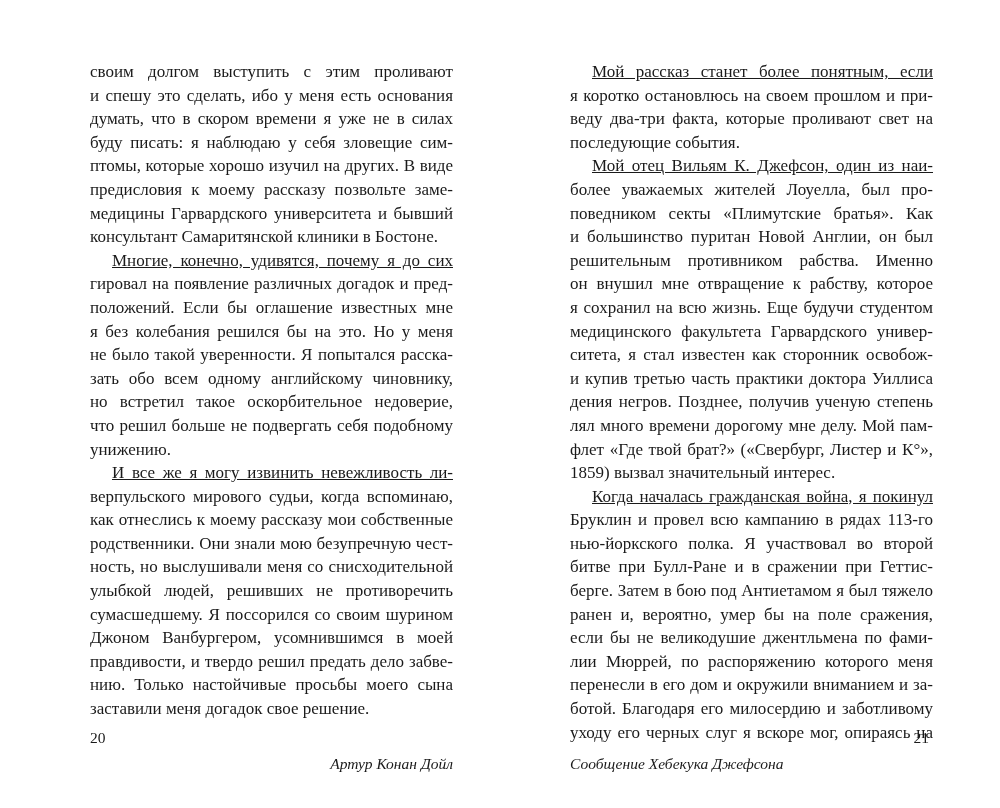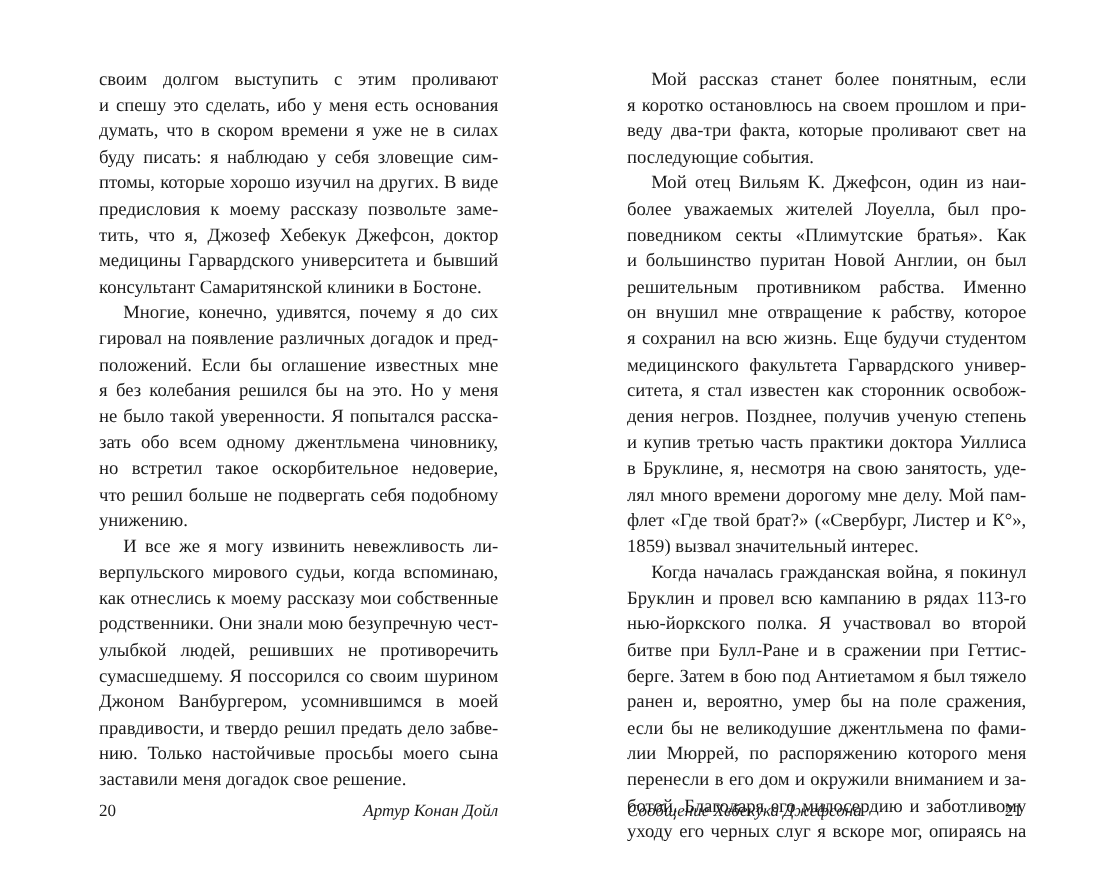--- a/index.html
+++ b/index.html
@@ -4,62 +4,62 @@
 <style>
   html, body { margin: 0; padding: 0; background: #ffffff; }
   body { width: 1000px; height: 808px; position: relative; overflow: hidden;
          font-family: "Liberation Serif", "DejaVu Serif", serif; color: #1a1a1a; }
   .page { position: absolute; top: 60px; width: 363px; }
   .page.left { left: 90px; }
   .page.right { left: 570px; }
   .line { display: block; height: 23.6px; line-height: 23.6px; font-size: 17px;
           white-space: nowrap; text-align: justify; text-align-last: justify; }
   .line.last { text-align: right; text-align-last: left; }
-  .line.indent { padding-left: 22px; }
+  .line.indent { padding-left: 22px; text-decoration: underline; }
   .footer { position: absolute; top: 728px; font-size: 15.5px; line-height: 20px; }
   .footer .num { font-style: normal; }
-  .footer .run { font-style: italic; }
+  .footer .run { font-style: italic; margin-top: 26px; }
   .footer.left { left: 90px; width: 363px; }
   .footer.right { left: 570px; width: 363px; }
   .footer.left .num { position: absolute; left: 0; text-align: right; }
   .footer.left .run { position: absolute; right: 0; }
   .footer.right .run { position: absolute; left: 0; }
   .footer.right .num { position: absolute; right: 4px; }
 </style>
 </head>
 <body>
 
 <div class="page left" id="left-page">
     <div>
       <span class="line">своим долгом выступить с этим проливают</span>
       <span class="line">и спешу это сделать, ибо у меня есть основания</span>
       <span class="line">думать, что в скором времени я уже не в силах</span>
       <span class="line">буду писать: я наблюдаю у себя зловещие сим-</span>
       <span class="line">птомы, которые хорошо изучил на других. В виде</span>
       <span class="line">предисловия к моему рассказу позвольте заме-</span>
-      <span class="line">тить, что я, Джозеф Хебекук Джефсон, доктор</span>
       <span class="line">медицины Гарвардского университета и бывший</span>
       <span class="line last">консультант Самаритянской клиники в Бостоне.</span>
     </div>
     <div>
       <span class="line indent">Многие, конечно, удивятся, почему я до сих</span>
       <span class="line">гировал на появление различных догадок и пред-</span>
       <span class="line">положений. Если бы оглашение известных мне</span>
       <span class="line">я без колебания решился бы на это. Но у меня</span>
       <span class="line">не было такой уверенности. Я попытался расска-</span>
-      <span class="line">зать обо всем одному джентльмена чиновнику,</span>
+      <span class="line">зать обо всем одному английскому чиновнику,</span>
       <span class="line">но встретил такое оскорбительное недоверие,</span>
       <span class="line">что решил больше не подвергать себя подобному</span>
       <span class="line last">унижению.</span>
     </div>
     <div>
       <span class="line indent">И все же я могу извинить невежливость ли-</span>
       <span class="line">верпульского мирового судьи, когда вспоминаю,</span>
       <span class="line">как отнеслись к моему рассказу мои собственные</span>
       <span class="line">родственники. Они знали мою безупречную чест-</span>
+      <span class="line">ность, но выслушивали меня со снисходительной</span>
       <span class="line">улыбкой людей, решивших не противоречить</span>
       <span class="line">сумасшедшему. Я поссорился со своим шурином</span>
       <span class="line">Джоном Ванбургером, усомнившимся в моей</span>
       <span class="line">правдивости, и твердо решил предать дело забве-</span>
       <span class="line">нию. Только настойчивые просьбы моего сына</span>
       <span class="line last">заставили меня догадок свое решение.</span>
     </div>
   </div>
 <div class="page right" id="right-page">
     <div>
@@ -71,23 +71,22 @@
     <div>
       <span class="line indent">Мой отец Вильям К. Джефсон, один из наи-</span>
       <span class="line">более уважаемых жителей Лоуелла, был про-</span>
       <span class="line">поведником секты «Плимутские братья». Как</span>
       <span class="line">и большинство пуритан Новой Англии, он был</span>
       <span class="line">решительным противником рабства. Именно</span>
       <span class="line">он внушил мне отвращение к рабству, которое</span>
       <span class="line">я сохранил на всю жизнь. Еще будучи студентом</span>
       <span class="line">медицинского факультета Гарвардского универ-</span>
       <span class="line">ситета, я стал известен как сторонник освобож-</span>
+      <span class="line">и купив третью часть практики доктора Уиллиса</span>
       <span class="line">дения негров. Позднее, получив ученую степень</span>
-      <span class="line">и купив третью часть практики доктора Уиллиса</span>
-      <span class="line">в Бруклине, я, несмотря на свою занятость, уде-</span>
       <span class="line">лял много времени дорогому мне делу. Мой пам-</span>
       <span class="line">флет «Где твой брат?» («Свербург, Листер и К°»,</span>
       <span class="line last">1859) вызвал значительный интерес.</span>
     </div>
     <div>
       <span class="line indent">Когда началась гражданская война, я покинул</span>
       <span class="line">Бруклин и провел всю кампанию в рядах 113-го</span>
       <span class="line">нью-йоркского полка. Я участвовал во второй</span>
       <span class="line">битве при Булл-Ране и в сражении при Геттис-</span>
       <span class="line">берге. Затем в бою под Антиетамом я был тяжело</span>

